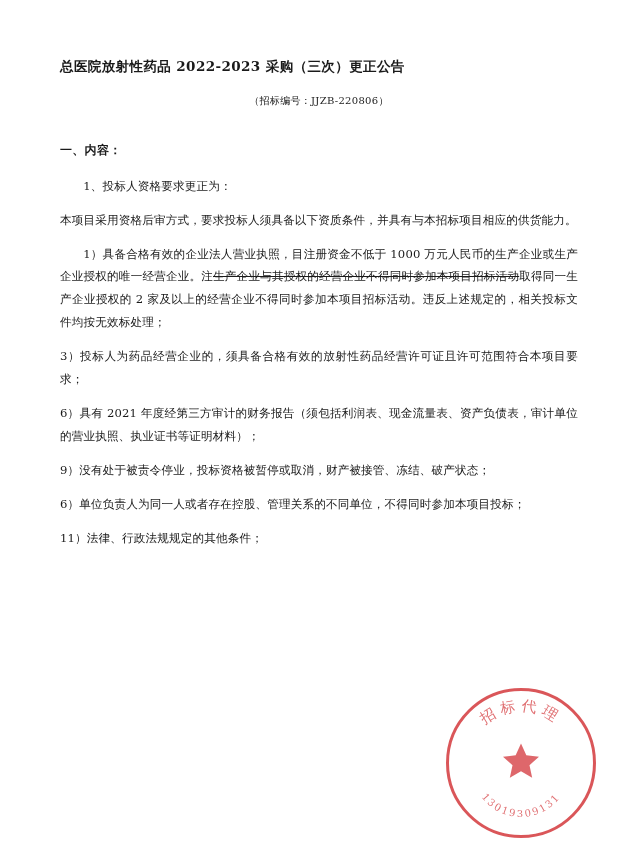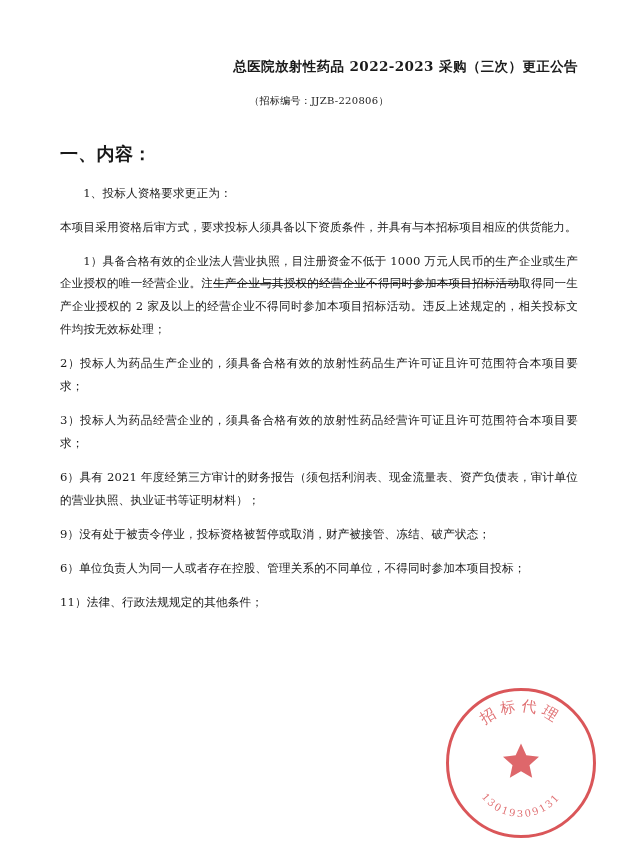--- a/index.html
+++ b/index.html
@@ -17,35 +17,35 @@
   }
   .page {
     position: absolute;
     left: 0; top: 0;
     width: 638px;
     height: 859px;
     padding: 0;
     box-sizing: border-box;
   }
   .doc-title {
-    text-align: right;
+    text-align: left;
     font-size: 13.5px;
     font-weight: 600;
     letter-spacing: 0.4px;
     margin: 56px 60px 0 60px;
     line-height: 1.6;
   }
   .doc-subtitle {
     text-align: center;
     font-size: 10px;
     letter-spacing: 0.3px;
     margin: 16px 60px 0 60px;
   }
   .section-heading {
-    font-size: 18px;
+    font-size: 12px;
     font-weight: 700;
     margin: 34px 60px 0 60px;
     letter-spacing: 0.3px;
   }
   .body-block {
     margin: 16px 60px;
   }
   p.para {
     font-size: 11.6px;
     line-height: 1.98;
@@ -109,21 +109,20 @@
   <div class="doc-subtitle">（招标编号：JJZB-220806）</div>
 
   <div class="section-heading">一、内容：</div>
 
   <div class="body-block">
     <p class="para first-item">1、投标人资格要求更正为：</p>
     <p class="para">本项目采用资格后审方式，要求投标人须具备以下资质条件，并具有与本招标项目相应的供货能力。</p>
     <p class="para indent">
       <span>1）具备合格有效的企业法人营业执照，目注册资金不低于 1000 万元人民币的生产企业或生产企业授权的唯一经营企业。注</span><span class="strike">生产企业与其授权的经营企业不得同时参加本项目招标活动</span><span>取得同一生产企业授权的 2 家及以上的经营企业不得同时参加本项目招标活动。违反上述规定的，相关投标文件均按无效标处理；</span>
     </p>
-    <p class="para">2）投标人为药品生产企业的，须具备合格有效的放射性药品生产许可证且许可范围符合本项目要求；</p>
     <p class="para">3）投标人为药品经营企业的，须具备合格有效的放射性药品经营许可证且许可范围符合本项目要求；</p>
     <p class="para">6）具有 2021 年度经第三方审计的财务报告（须包括利润表、现金流量表、资产负债表，审计单位的营业执照、执业证书等证明材料）；</p>
     <p class="para">9）没有处于被责令停业，投标资格被暂停或取消，财产被接管、冻结、破产状态；</p>
     <p class="para">6）单位负责人为同一人或者存在控股、管理关系的不同单位，不得同时参加本项目投标；</p>
     <p class="para">11）法律、行政法规规定的其他条件；</p>
   </div>
 
   <div class="seal">
     <div class="seal-ring"></div>
     <svg class="seal-arc" viewBox="0 0 150 150">

